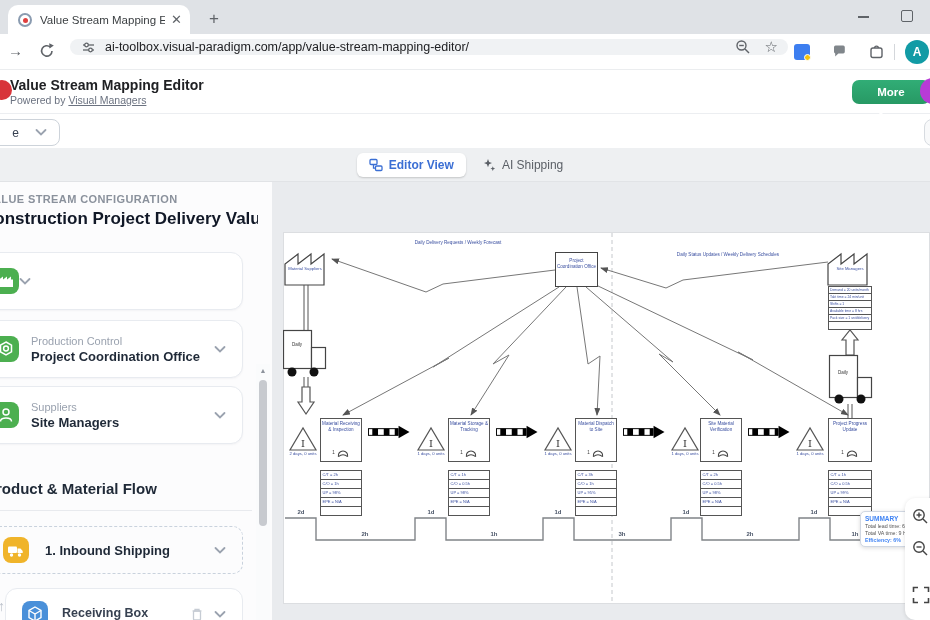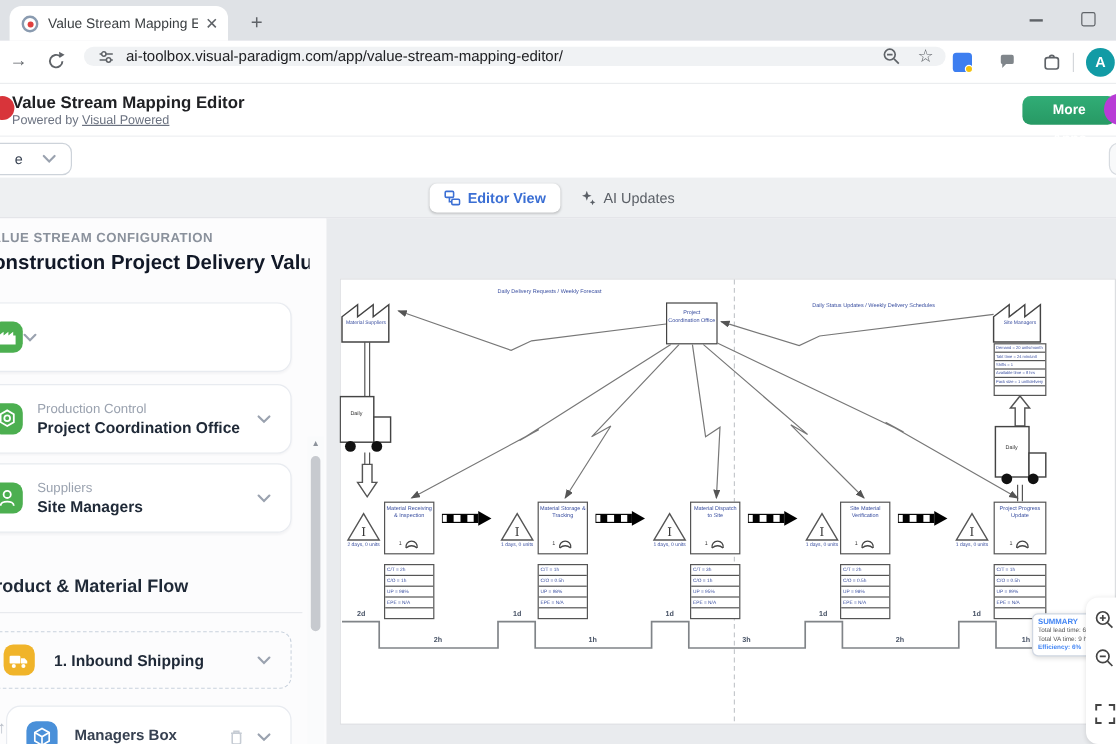--- a/index.html
+++ b/index.html
@@ -169,21 +169,21 @@
     <path d="M6.6,5 a1.9,1.9 0 0 1 3.8,0" fill="none" stroke="#5f6368" stroke-width="1.4"></path>
   </svg>
   <div class="abs extsep"></div>
   <div class="abs avatar">A</div>
 
   <div class="abs appheader"></div>
   <div class="abs logo"></div>
   <div class="abs apptitle">Value Stream Mapping Editor</div>
   <div class="abs powered">
     <span>Powered by</span>
-    <a href="#">Visual Powered</a>
+    <a href="#">Visual Managers</a>
   </div>
   <button class="abs moreapps">More Apps</button>
   <div class="abs hdr-avatar2"></div>
 
   <div class="abs subbar"></div>
   <div class="abs docmenu">
     <span>e</span>
     <svg width="12" height="9">
         <use href="#chev-down"></use>
       </svg>
@@ -197,21 +197,21 @@
         <rect x="6.5" y="8" width="6.5" height="4.5" rx="1" fill="none" stroke="#3b6fd4" stroke-width="1.3"></rect>
         <path d="M4.5,6.5 V10.2 H6.5" fill="none" stroke="#3b6fd4" stroke-width="1.3"></path>
       </svg>
       <span>Editor View</span>
     </div>
     <div class="vtab">
       <svg width="14" height="14">
         <path d="M6,1 L7.1,4 10,5.1 7.1,6.2 6,9.2 4.9,6.2 2,5.1 4.9,4 Z" fill="#5a5f66"></path>
         <path d="M10.8,8.2 L11.5,9.9 13.2,10.6 11.5,11.3 10.8,13 10.1,11.3 8.4,10.6 10.1,9.9 Z" fill="#5a5f66"></path>
       </svg>
-      <span>AI Updates</span>
+      <span>AI Shipping</span>
     </div>
   </div>
 
   <div class="abs sidebar">
     <div class="abs side-section">
         <div>VALUE STREAM CONFIGURATION</div>
       </div>
     <div class="abs side-stream">
         <div>Construction Project Delivery Value Stream</div>
       </div>
@@ -280,21 +280,21 @@
     </div>
 
     <div class="abs uparrow">↑</div>
     <div class="abs invcard">
       <span class="iicon">
         <svg width="18" height="18">
           <polygon points="9,2 15,5.5 15,12.5 9,16 3,12.5 3,5.5" fill="none" stroke="#fff" stroke-width="1.4"></polygon>
           <path d="M3,5.5 L9,9 L15,5.5 M9,9 V16" fill="none" stroke="#fff" stroke-width="1.4"></path>
         </svg>
       </span>
-      <span class="ilabel">Managers Box</span>
+      <span class="ilabel">Receiving Box</span>
       <svg class="itrash" width="14" height="15">
         <path d="M2.5,4 h9" stroke="#c6ccd4" stroke-width="1.3" fill="none"></path>
         <path d="M5,4 v-1.5 h4 v1.5" stroke="#c6ccd4" stroke-width="1.3" fill="none"></path>
         <rect x="3.5" y="4" width="7" height="9" rx="1.2" stroke="#c6ccd4" stroke-width="1.3" fill="none"></rect>
       </svg>
       <svg class="ichev" width="12" height="9">
           <use href="#chev-down"></use>
         </svg>
     </div>
 

